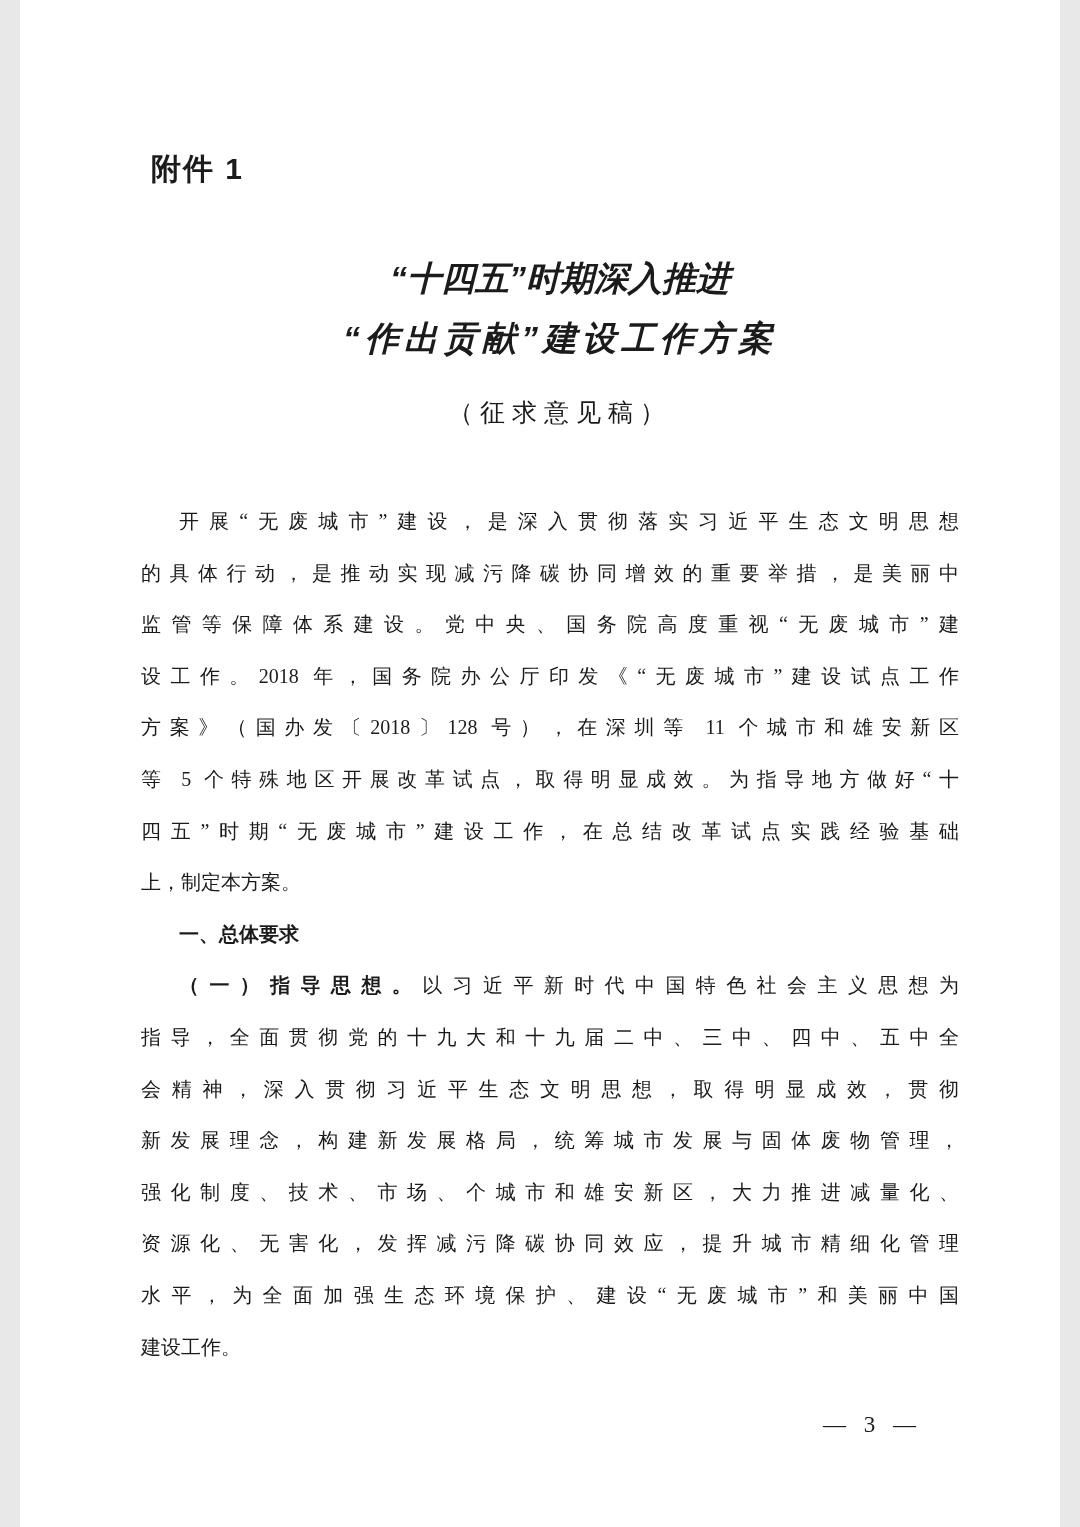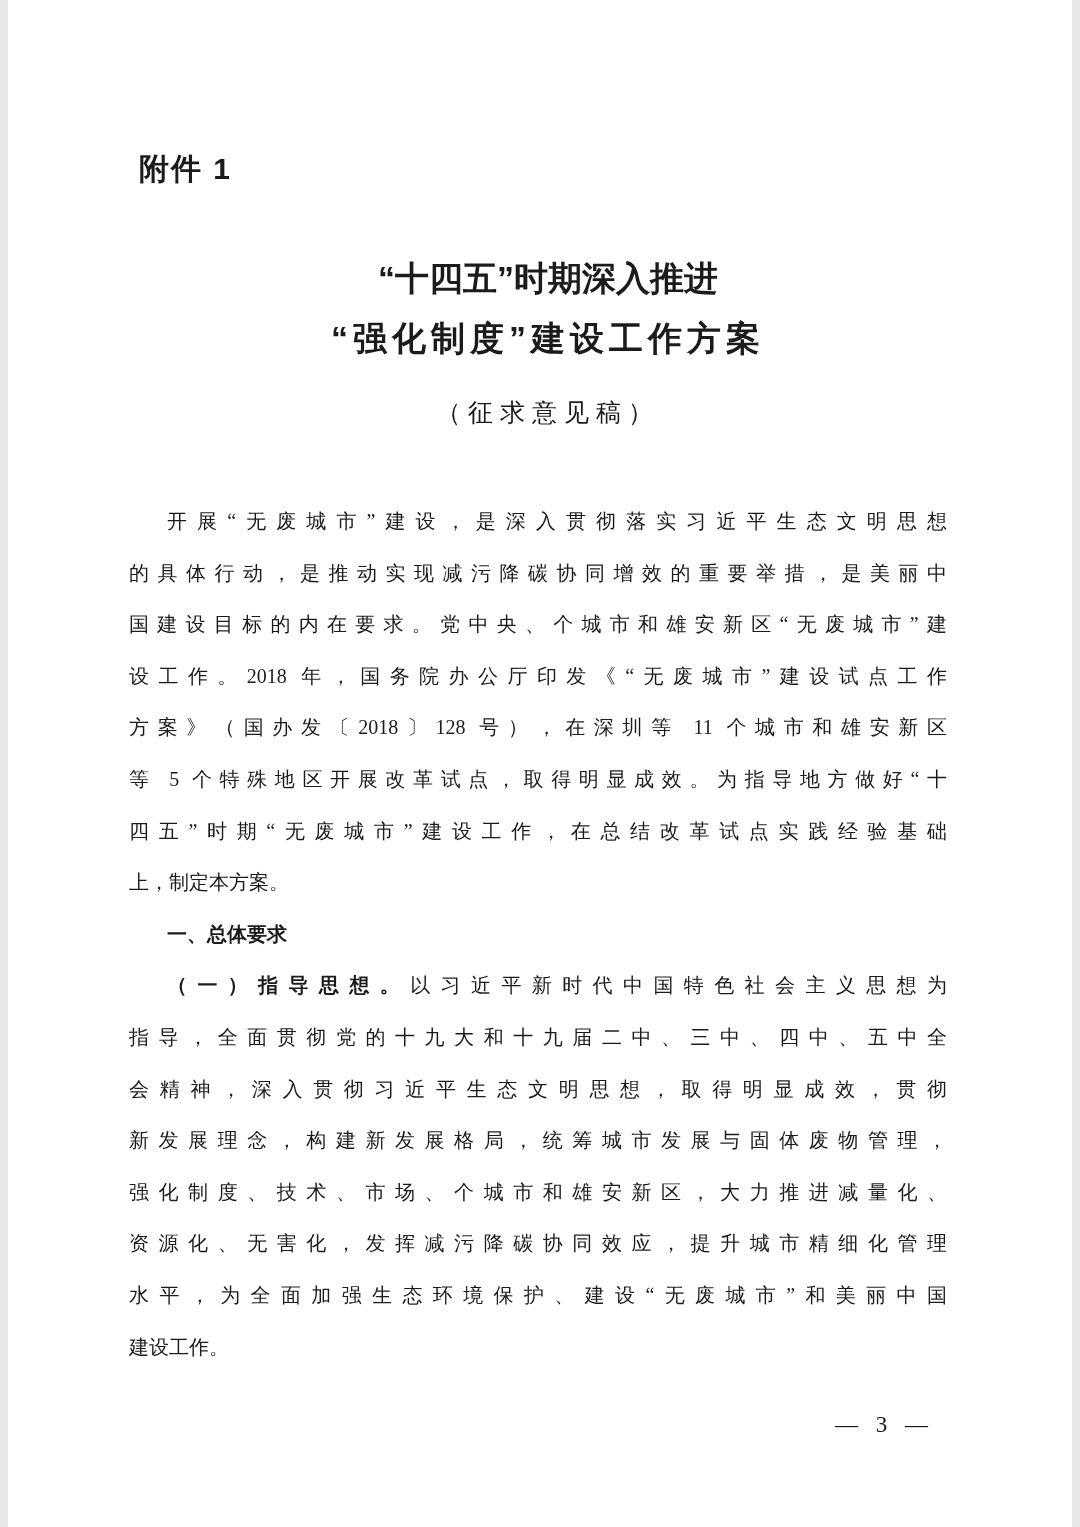--- a/index.html
+++ b/index.html
@@ -9,21 +9,20 @@
   }
   .page {
     position: relative;
     width: 1040px;
     height: 1527px;
     margin: 0 auto;
     background: #ffffff;
     color: #1b1b1b;
     font-family: "Liberation Serif", "DejaVu Serif", serif;
     overflow: hidden;
-    padding-left: 24px;
   }
   .attachment {
     position: absolute;
     top: 150px;
     left: 131px;
     font-family: "Liberation Sans", "DejaVu Sans", sans-serif;
     font-weight: 600;
     font-size: 30px;
     letter-spacing: 2px;
     line-height: 38px;
@@ -31,20 +30,21 @@
   .title {
     position: absolute;
     top: 248px;
     left: 131px;
     width: 818px;
     text-align: center;
     font-family: "Liberation Sans", "DejaVu Sans", sans-serif;
     font-weight: 700;
     font-size: 34px;
     line-height: 60px;
+    font-style: italic;
   }
   .title .title-line2 {
     letter-spacing: 5px;
   }
   .subtitle {
     position: absolute;
     top: 396px;
     left: 131px;
     width: 818px;
     text-align: center;
@@ -88,29 +88,29 @@
   }
 </style>
 </head>
 <body>
 
 <div class="page">
   <div class="attachment">附件 1</div>
 
   <div class="title">
     <div class="title-line1">“十四五”时期深入推进</div>
-    <div class="title-line2">“强化制度”建设工作方案</div>
+    <div class="title-line2">“作出贡献”建设工作方案</div>
   </div>
 
   <div class="subtitle">（征求意见稿）</div>
 
   <div class="doc-body" id="doc-body">
       <div class="line indent fill">开展“无废城市”建设，是深入贯彻落实习近平生态文明思想</div>
       <div class="line fill">的具体行动，是推动实现减污降碳协同增效的重要举措，是美丽中</div>
-      <div class="line fill">国建设目标的内在要求。党中央、个城市和雄安新区“无废城市”建</div>
+      <div class="line fill">监管等保障体系建设。党中央、国务院高度重视“无废城市”建</div>
       <div class="line fill">设工作。2018 年，国务院办公厅印发《“无废城市”建设试点工作</div>
       <div class="line fill">方案》（国办发〔2018〕128 号），在深圳等 11 个城市和雄安新区</div>
       <div class="line fill">等 5 个特殊地区开展改革试点，取得明显成效。为指导地方做好“十</div>
       <div class="line fill">四五”时期“无废城市”建设工作，在总结改革试点实践经验基础</div>
       <div class="line">上，制定本方案。</div>
       <div class="line indent heading">一、总体要求</div>
       <div class="line indent fill"><b>（一）指导思想。</b>以习近平新时代中国特色社会主义思想为</div>
       <div class="line fill">指导，全面贯彻党的十九大和十九届二中、三中、四中、五中全</div>
       <div class="line fill">会精神，深入贯彻习近平生态文明思想，取得明显成效，贯彻</div>
       <div class="line fill">新发展理念，构建新发展格局，统筹城市发展与固体废物管理，</div>

